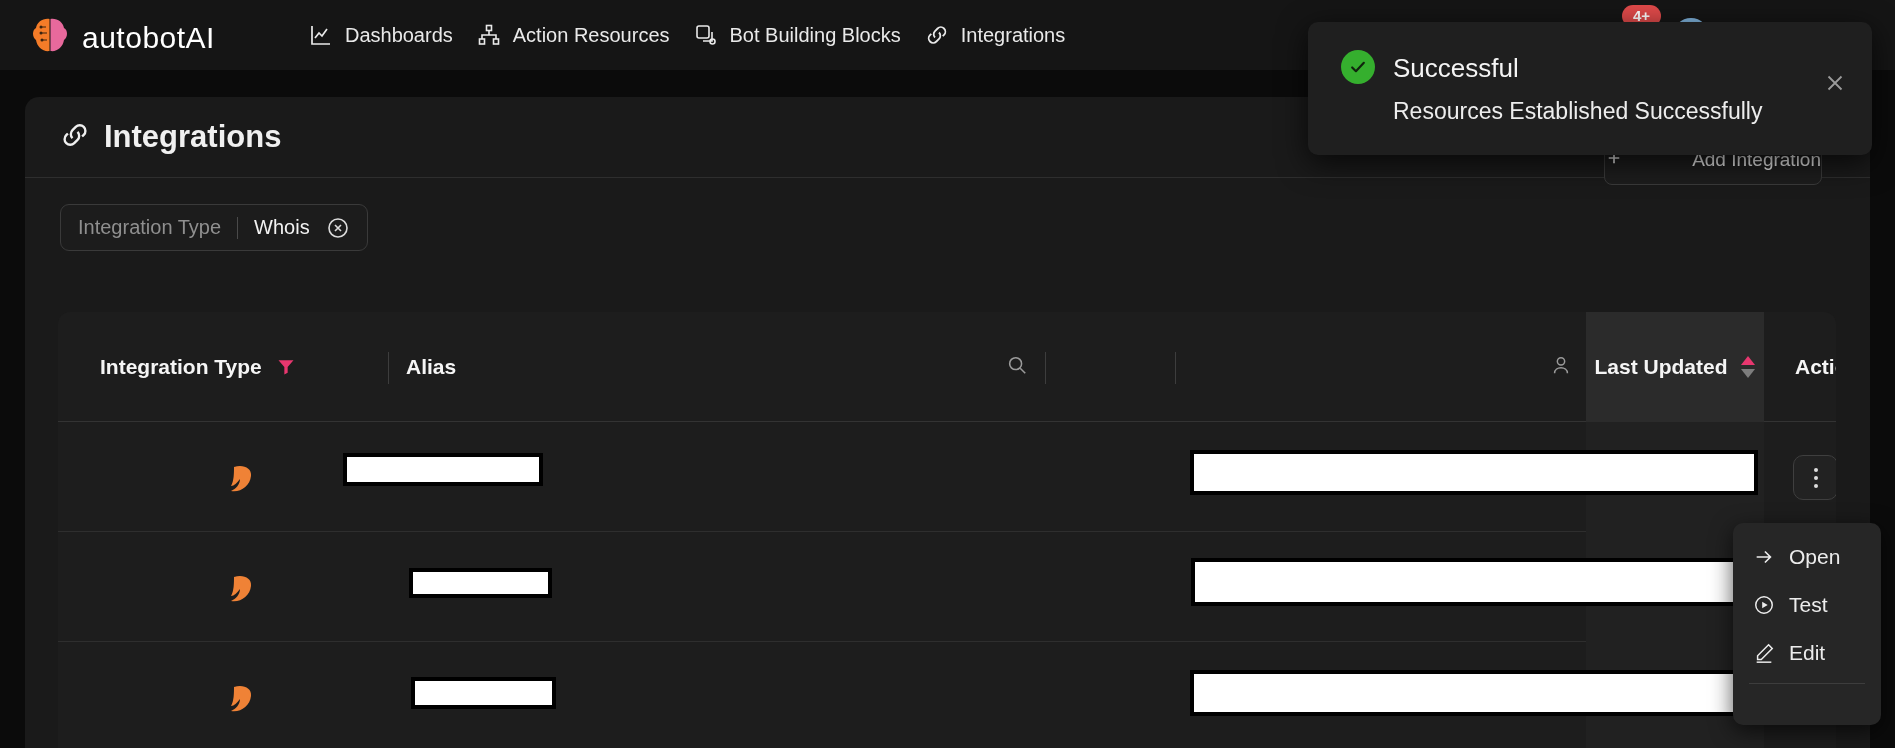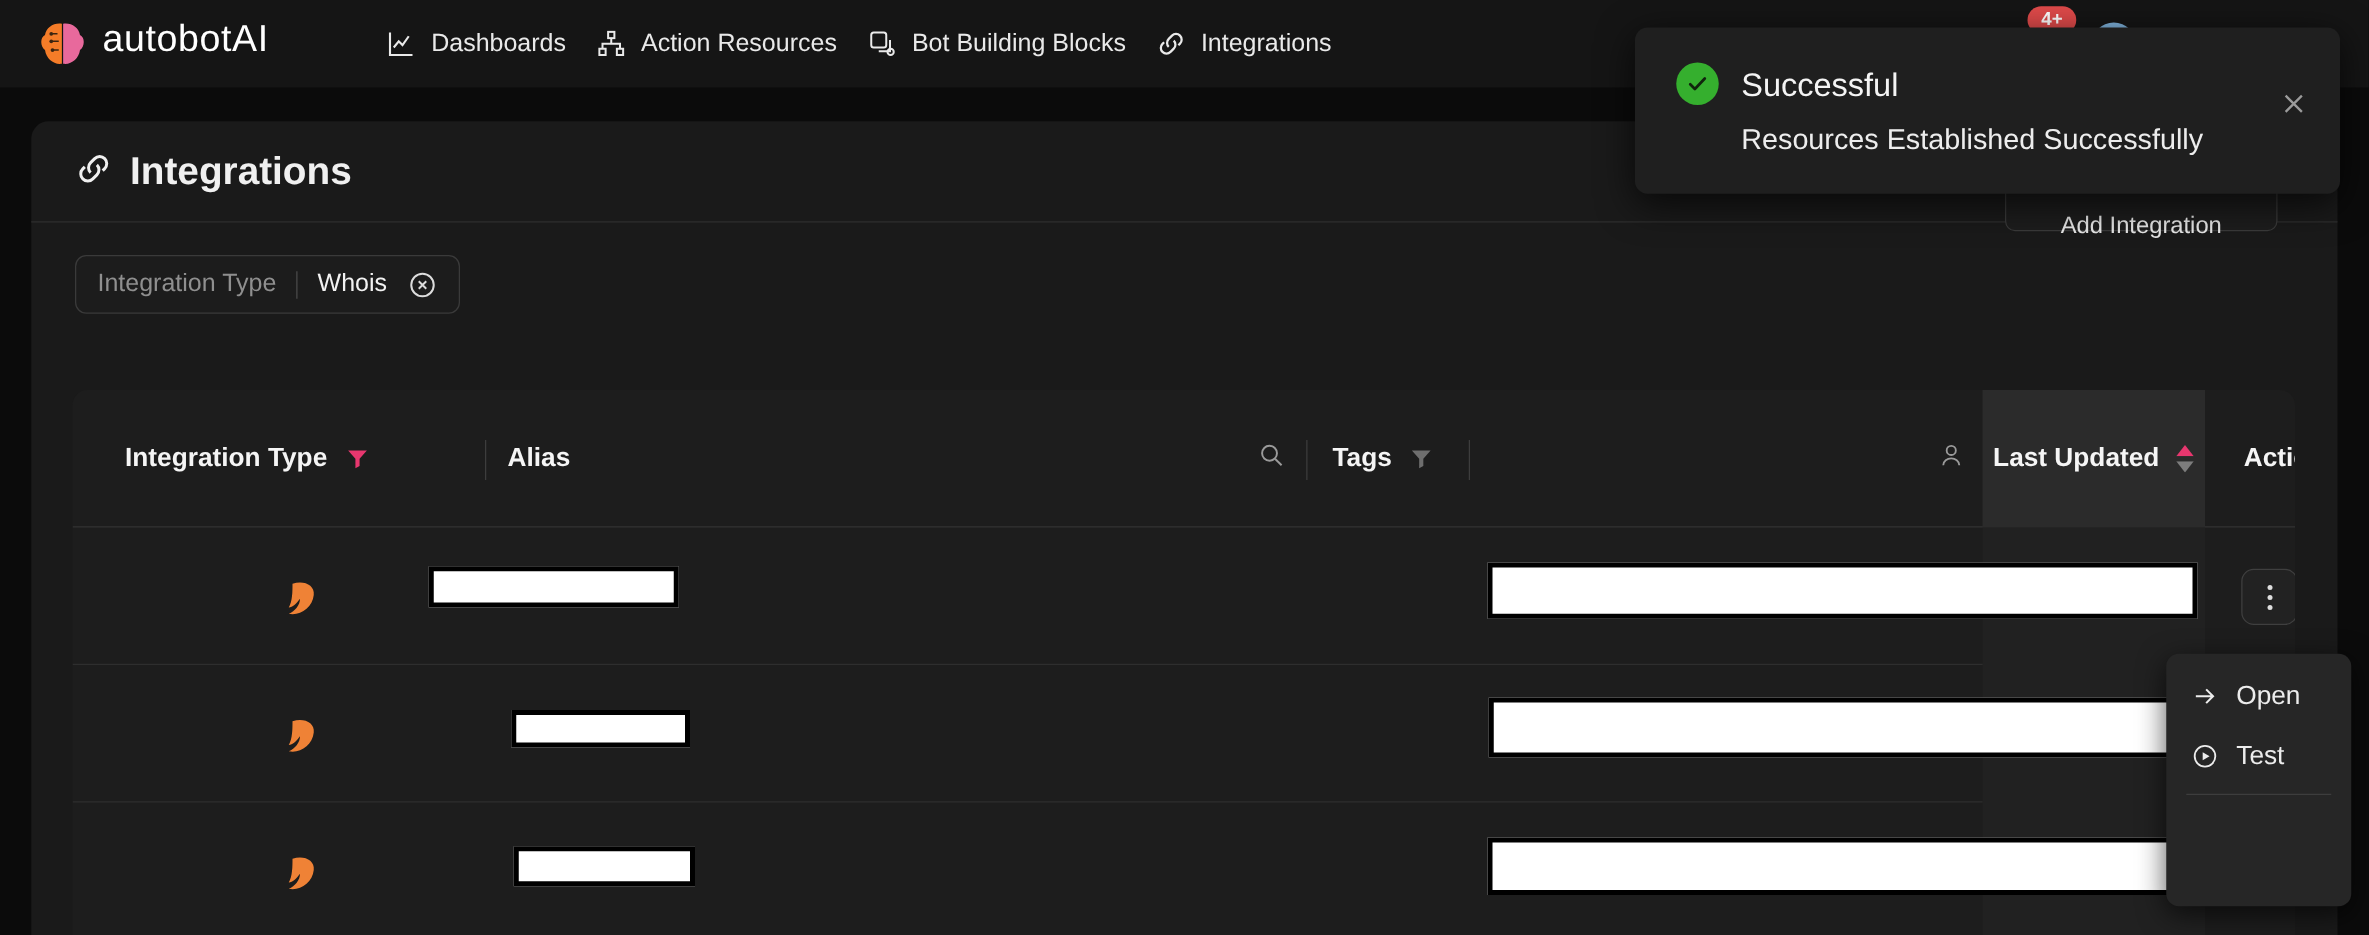--- a/index.html
+++ b/index.html
@@ -10,21 +10,21 @@
     overflow: hidden;
   }
 
   
   .topnav {
     position: absolute; top: 0; left: 0;
     width: 1895px; height: 70px;
     background: #151515;
     display: flex; align-items: center;
   }
-  .brand { display: flex; align-items: flex-start; margin-left: 30px; gap: 12px; }
+  .brand { display: flex; align-items: flex-end; margin-left: 30px; gap: 12px; }
   .brand-logo { width: 40px; height: 40px; position: relative; }
   .brand-name { font-size: 30px; color: #ffffff; letter-spacing: .5px; font-weight: 400; }
 
   .navlinks { display: flex; align-items: center; margin-left: 94px; gap: 24px; }
   .navlink { display: flex; align-items: center; gap: 12px; color: #e9e9e9; font-size: 20px; cursor: pointer; white-space: nowrap; }
   .navlink .nicon { width: 24px; height: 24px; display: inline-flex; align-items: center; justify-content: center; }
 
   .badge-4plus {
     position: absolute; top: 5px; left: 1622px;
     background: #e04a4a; color: #fff;
@@ -52,21 +52,21 @@
   }
   .page-title { display: flex; align-items: center; gap: 14px; }
   .page-title-text { font-size: 31px; font-weight: 700; color: #f0f0f0; }
 
   .add-integration-btn {
     position: absolute; right: 48px; top: 38px;
     width: 218px; height: 50px;
     border: 1px solid #3a3a3a; border-radius: 8px;
     background: #1d1d1d; color: #e8e8e8;
     font-size: 19px; display: flex; align-items: center;
-    justify-content: space-between; gap: 10px; cursor: pointer; flex-direction: column;
+    justify-content: space-between; gap: 10px; cursor: pointer;
   }
 
   
   .filter-row { padding: 26px 0 0 35px; }
   .filter-chip {
     display: inline-flex; align-items: center;
     height: 47px; padding: 0 17px 0 17px;
     border: 1px solid #3a3a3a; border-radius: 9px;
     background: #1c1c1c; gap: 16px; cursor: pointer;
   }
@@ -278,28 +278,20 @@
       <div class="th" style="left:948px;">
         <span>
           <svg width="22" height="22" viewBox="0 0 24 24" fill="none" stroke="#9a9a9a" stroke-width="1.7">
             <circle cx="10.5" cy="10.5" r="6.5"></circle>
               <path d="M15.5 15.5 L21 21"></path>
           </svg>
         </span>
       </div>
       <div class="col-divider" style="left:987px;"></div>
 
-      <div class="th" style="left:1008px;">
-        <span>Tags</span>
-        <span class="filter-icon">
-          <svg width="20" height="20" viewBox="0 0 24 24" fill="#6e6e6e">
-              <path d="M3 4h18l-7 8v7l-4 2v-9z"></path>
-            </svg>
-        </span>
-      </div>
       <div class="col-divider" style="left:1117px;"></div>
 
       <div class="th" style="left:1492px;">
         <span>
           <svg width="22" height="22" viewBox="0 0 24 24" fill="none" stroke="#9a9a9a" stroke-width="1.6">
             <circle cx="12" cy="8" r="4"></circle>
               <path d="M5 21 c0-4 3.5-6 7-6 s7 2 7 6"></path>
           </svg>
         </span>
       </div>
@@ -376,20 +368,29 @@
   <div class="menu-item">
     <span class="mi-icon">
       <svg width="22" height="22" viewBox="0 0 24 24" fill="none" stroke="#ececec" stroke-width="1.6">
         <circle cx="12" cy="12" r="9"></circle>
           <path d="M10 8.5 L16 12 L10 15.5 Z" fill="#ececec" stroke="none"></path>
       </svg>
     </span>
     <span>Test</span>
   </div>
 
+  <div class="menu-item">
+    <span class="mi-icon">
+      <svg width="22" height="22" viewBox="0 0 24 24" fill="none" stroke="#ececec" stroke-width="1.6">
+        <path d="M17 3 l4 4 L9 19 H5 v-4 Z"></path>
+          <path d="M4 22 h16"></path>
+      </svg>
+    </span>
+    <span>Edit</span>
+  </div>
 
   <div class="menu-divider"></div>
 
 </div>
 
 <div class="toast">
   <div class="toast-title-row">
     <span class="toast-check">
       <svg width="20" height="20" viewBox="0 0 24 24" fill="none" stroke="#10240d" stroke-width="2.6" stroke-linecap="round" stroke-linejoin="round">
           <path d="M5 12.5 l4.5 4.5 L19 7"></path>

